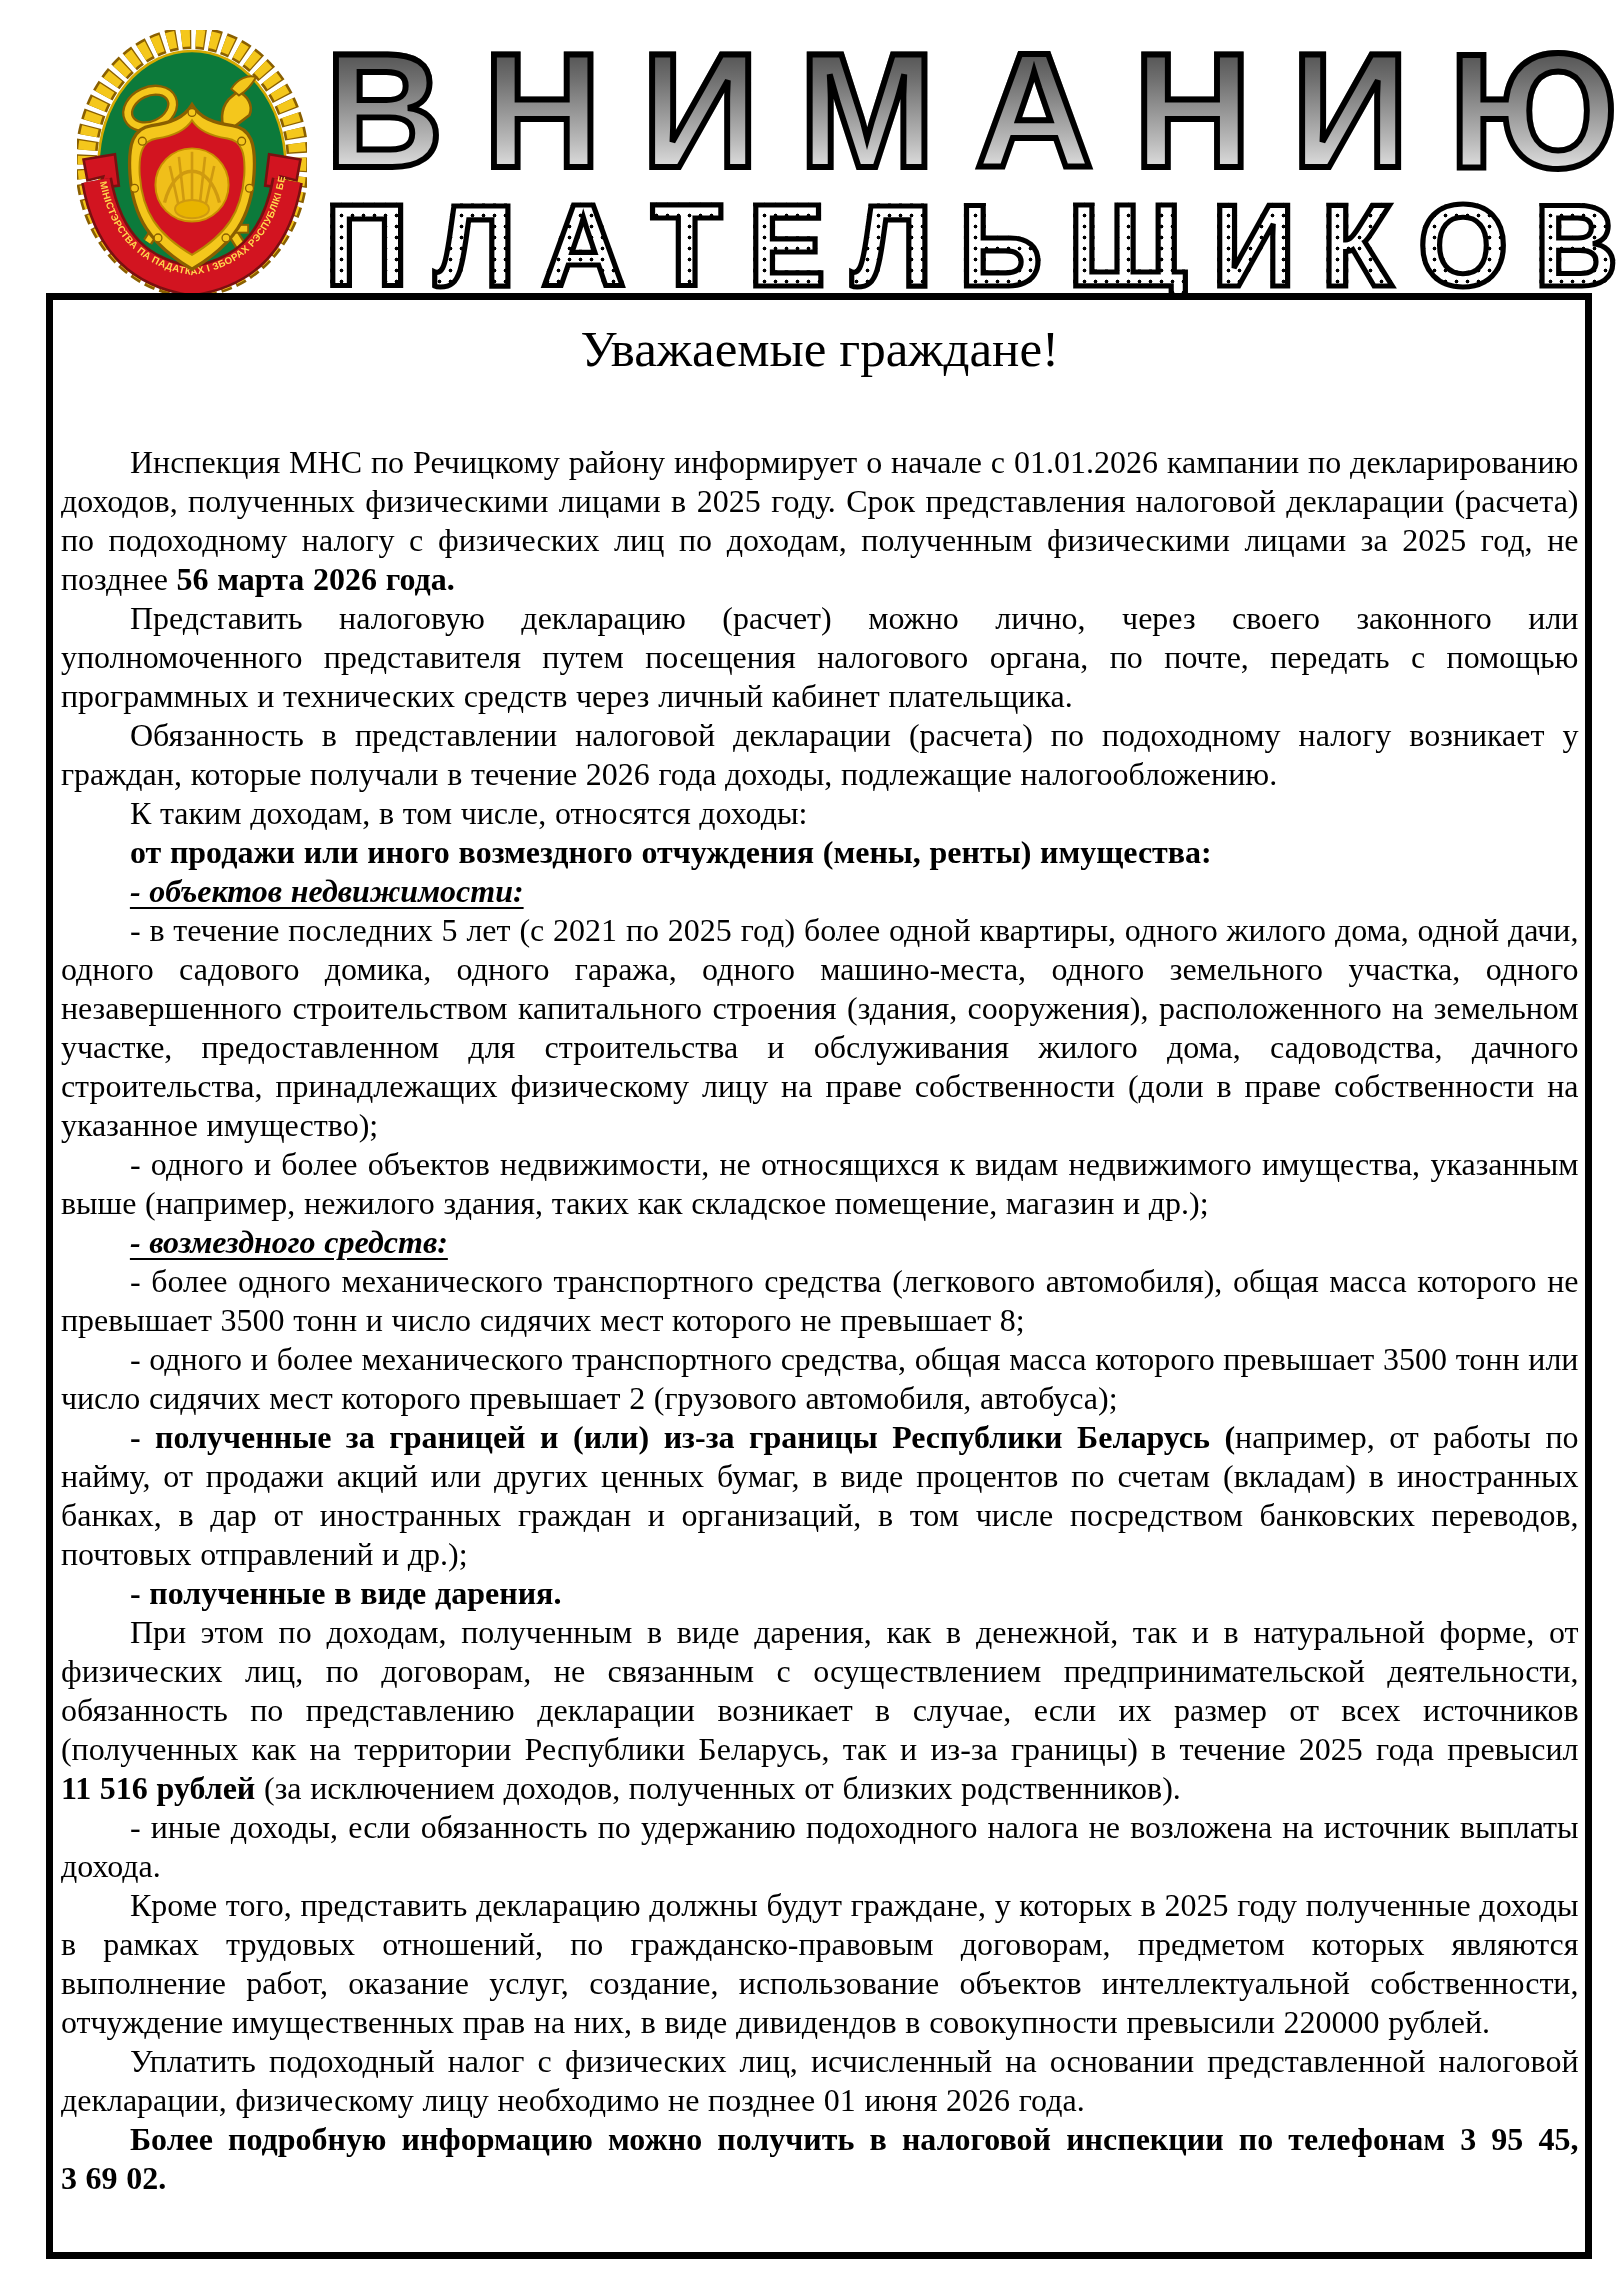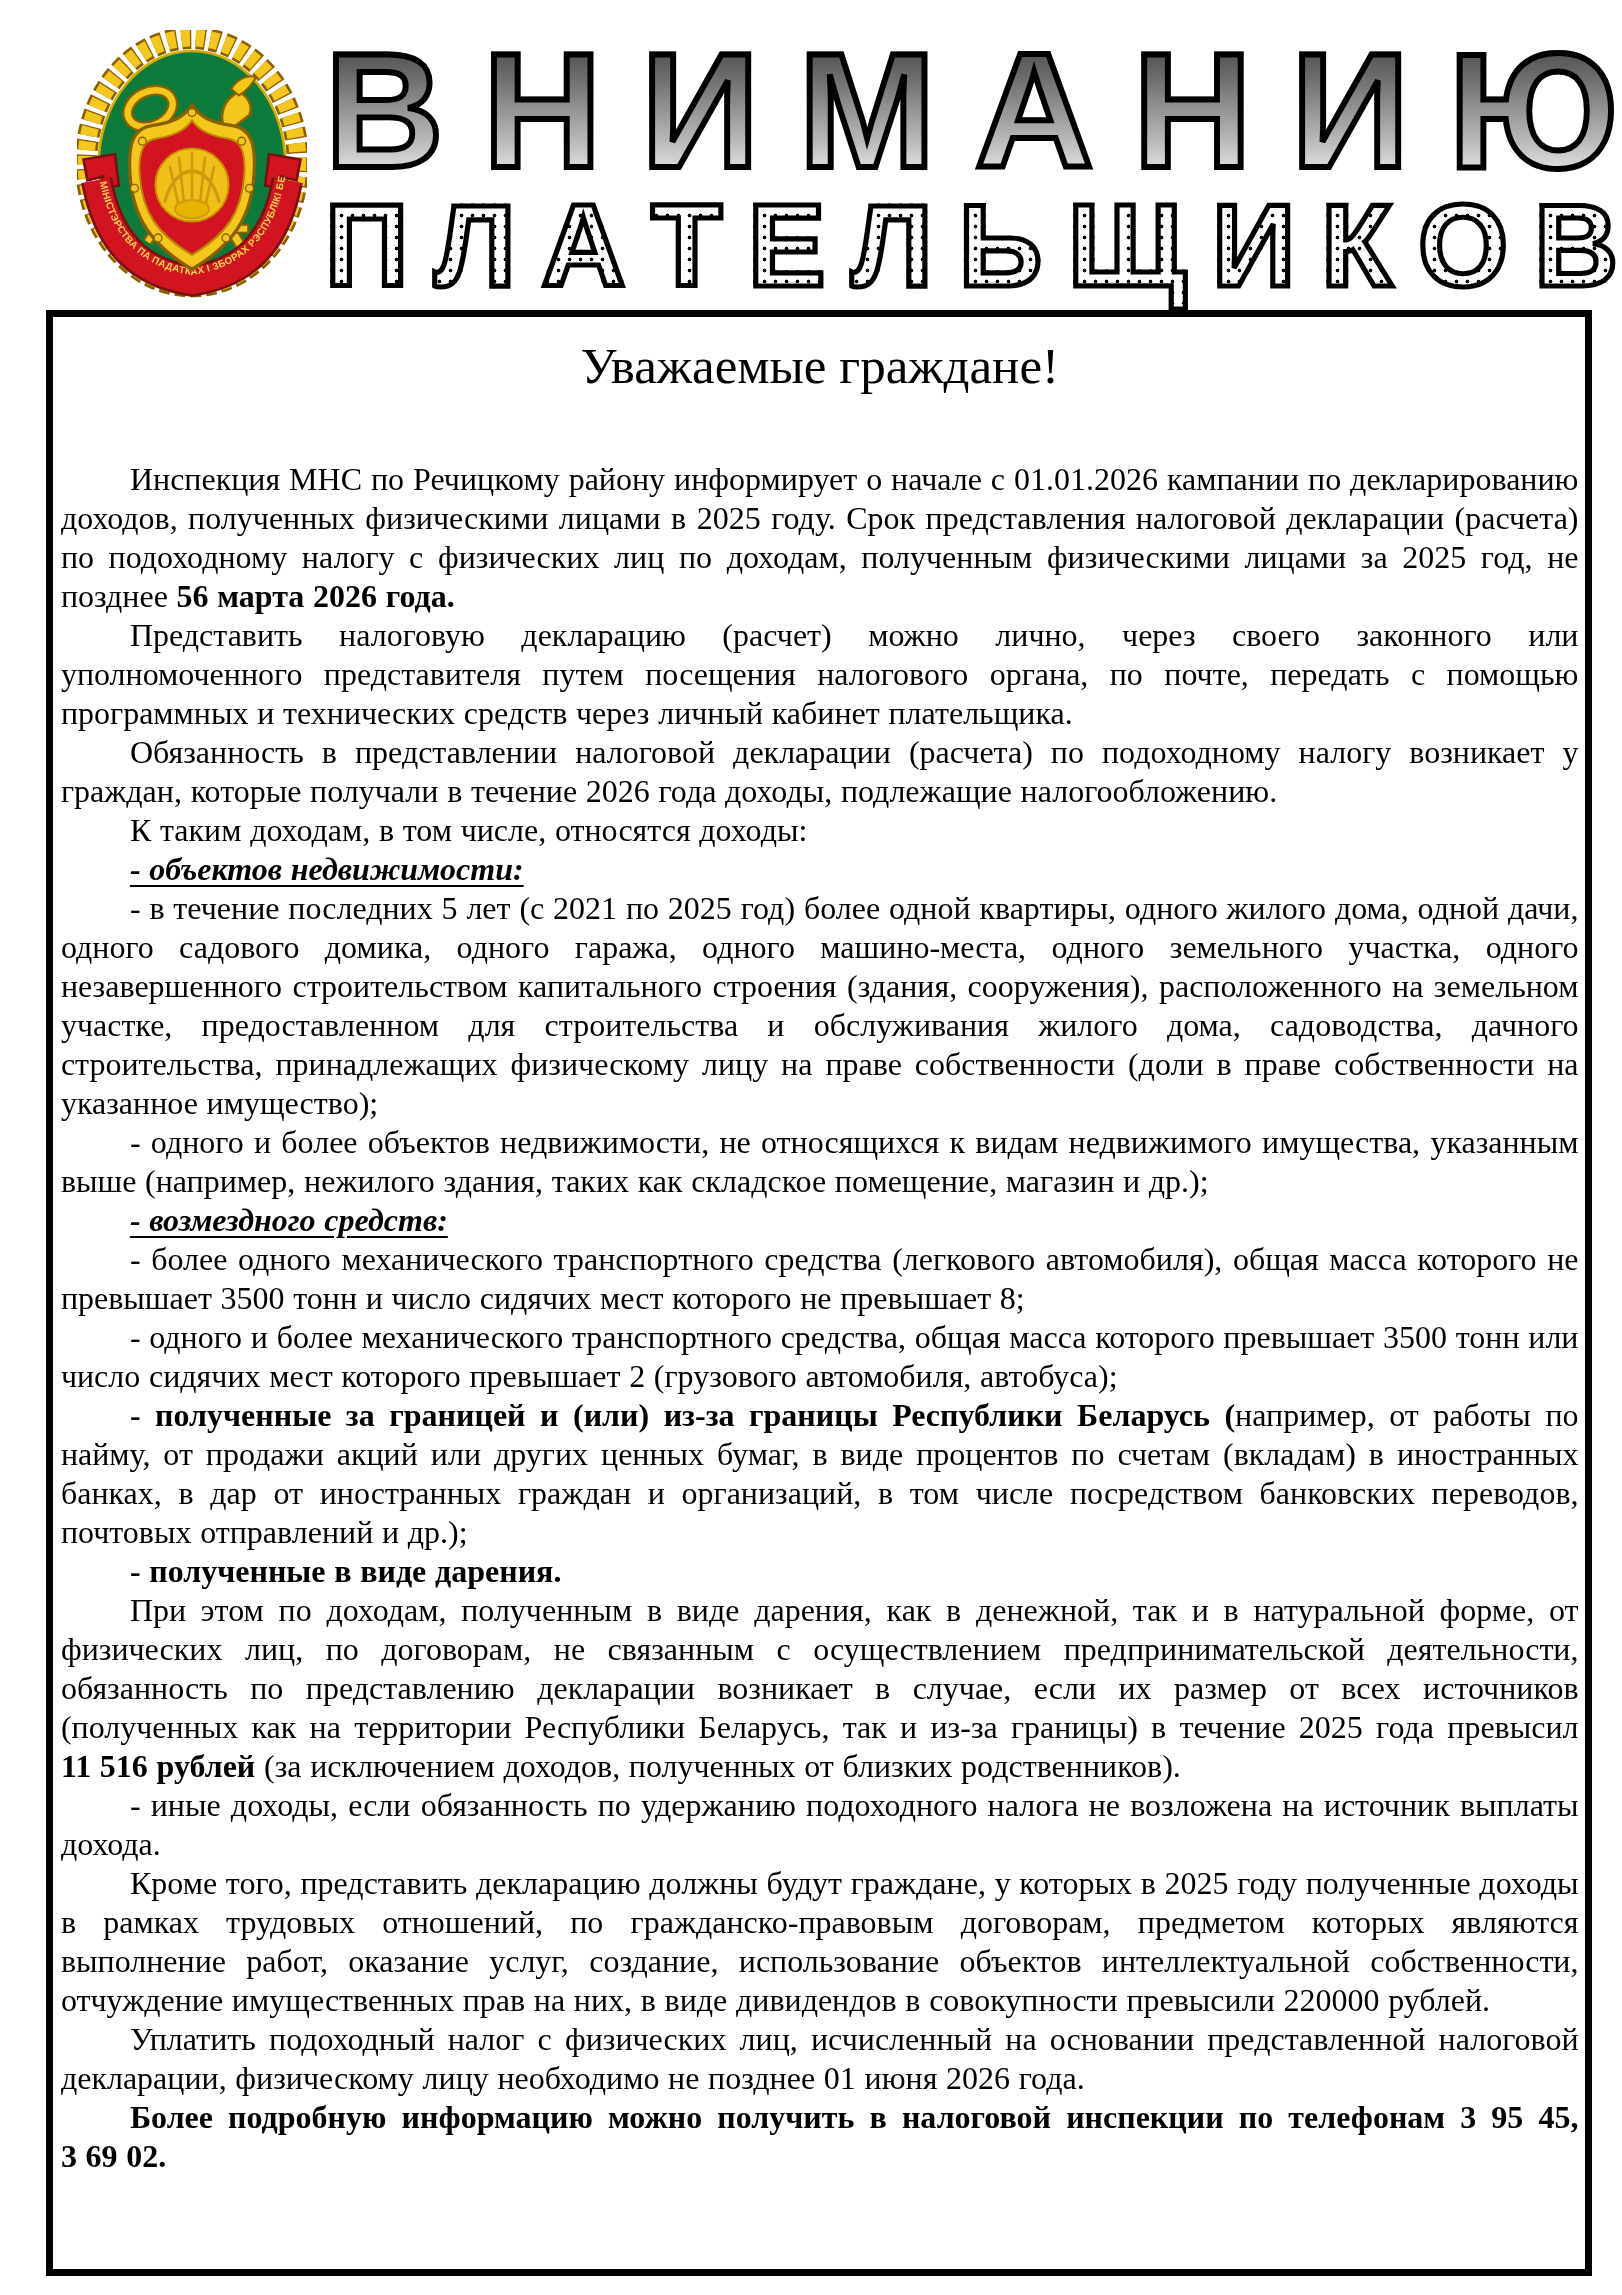--- a/index.html
+++ b/index.html
@@ -21,21 +21,21 @@
   .banner-line2{position:absolute;left:0;top:188px;width:100%;font-size:116px;line-height:116px;}
   .banner-line2 span{
       color:transparent;
       background-color:#ffffff;
       background-image:radial-gradient(circle,#000 1.6px,transparent 2.2px);
       background-size:11px 11px;
       -webkit-background-clip:text;background-clip:text;
       -webkit-text-stroke:5.2px #000;}
 
   
-  .content-box{position:absolute;left:46px;top:310px;width:1546px;height:1966px;
+  .content-box{position:absolute;left:46px;top:293px;width:1546px;height:1966px;
                border:7.9px solid #000;box-sizing:border-box;
                padding:9.2px 6.5px 0 7.9px;background:#fff;}
   .doc-title{margin:9.2px 0 63px 0;text-align:center;font-size:51px;line-height:62px;
              font-weight:normal;}
   .doc-body p{margin:0;font-size:32px;line-height:39px;text-align:justify;
               text-indent:69px;word-spacing:0.7px;}
   .doc-body .b{font-weight:bold;}
   .doc-body .i{font-style:italic;}
   .doc-body .u{text-decoration:underline;text-decoration-thickness:2px;text-underline-offset:5.2px;}
 </style>
@@ -119,20 +119,21 @@
     </div>
   </div>
 
   <div class="content-box">
     <h1 class="doc-title">Уважаемые граждане!</h1>
     <div class="doc-body" id="doc-body">
         <p><span>Инспекция МНС по Речицкому району информирует о начале с 01.01.2026 кампании по декларированию доходов, полученных физическими лицами в 2025 году. Срок представления налоговой декларации (расчета) по подоходному налогу с физических лиц по доходам, полученным физическими лицами за 2025 год, не позднее </span><span class="b">56 марта 2026 года.</span></p>
         <p><span>Представить налоговую декларацию (расчет) можно лично, через своего законного или уполномоченного представителя путем посещения налогового органа, по почте, передать с помощью программных и технических средств через личный кабинет плательщика.</span></p>
         <p><span>Обязанность в представлении налоговой декларации (расчета) по подоходному налогу возникает у граждан, которые получали в течение 2026 года доходы, подлежащие налогообложению.</span></p>
         <p><span>К таким доходам, в том числе, относятся доходы:</span></p>
+        <p><span class="b">от продажи или иного возмездного отчуждения (мены, ренты) имущества:</span></p>
         <p><span class="b i u">- объектов недвижимости:</span></p>
         <p><span>- в течение последних 5 лет (с 2021 по 2025 год) более одной квартиры, одного жилого дома, одной дачи, одного садового домика, одного гаража, одного машино-места, одного земельного участка, одного незавершенного строительством капитального строения (здания, сооружения), расположенного на земельном участке, предоставленном для строительства и обслуживания жилого дома, садоводства, дачного строительства, принадлежащих физическому лицу на праве собственности (доли в праве собственности на указанное имущество);</span></p>
         <p><span>- одного и более объектов недвижимости, не относящихся к видам недвижимого имущества, указанным выше (например, нежилого здания, таких как складское помещение, магазин и др.);</span></p>
         <p><span class="b i u">- возмездного средств:</span></p>
         <p><span>- более одного механического транспортного средства (легкового автомобиля), общая масса которого не превышает 3500 тонн и число сидячих мест которого не превышает 8;</span></p>
         <p><span>- одного и более механического транспортного средства, общая масса которого превышает 3500 тонн или число сидячих мест которого превышает 2 (грузового автомобиля, автобуса);</span></p>
         <p><span class="b">- полученные за границей и (или) из-за границы Республики Беларусь (</span><span>например, от работы по найму, от продажи акций или других ценных бумаг, в виде процентов по счетам (вкладам) в иностранных банках, в дар от иностранных граждан и организаций, в том числе посредством банковских переводов, почтовых отправлений и др.);</span></p>
         <p><span class="b">- полученные в виде дарения.</span></p>
         <p><span>При этом по доходам, полученным в виде дарения, как в денежной, так и в натуральной форме, от физических лиц, по договорам, не связанным с осуществлением предпринимательской деятельности, обязанность по представлению декларации возникает в случае, если их размер от всех источников (полученных как на территории Республики Беларусь, так и из-за границы) в течение 2025 года превысил </span><span class="b">11&nbsp;516 рублей</span><span> (за исключением доходов, полученных от близких родственников).</span></p>
         <p><span>- иные доходы, если обязанность по удержанию подоходного налога не возложена на источник выплаты дохода.</span></p>

